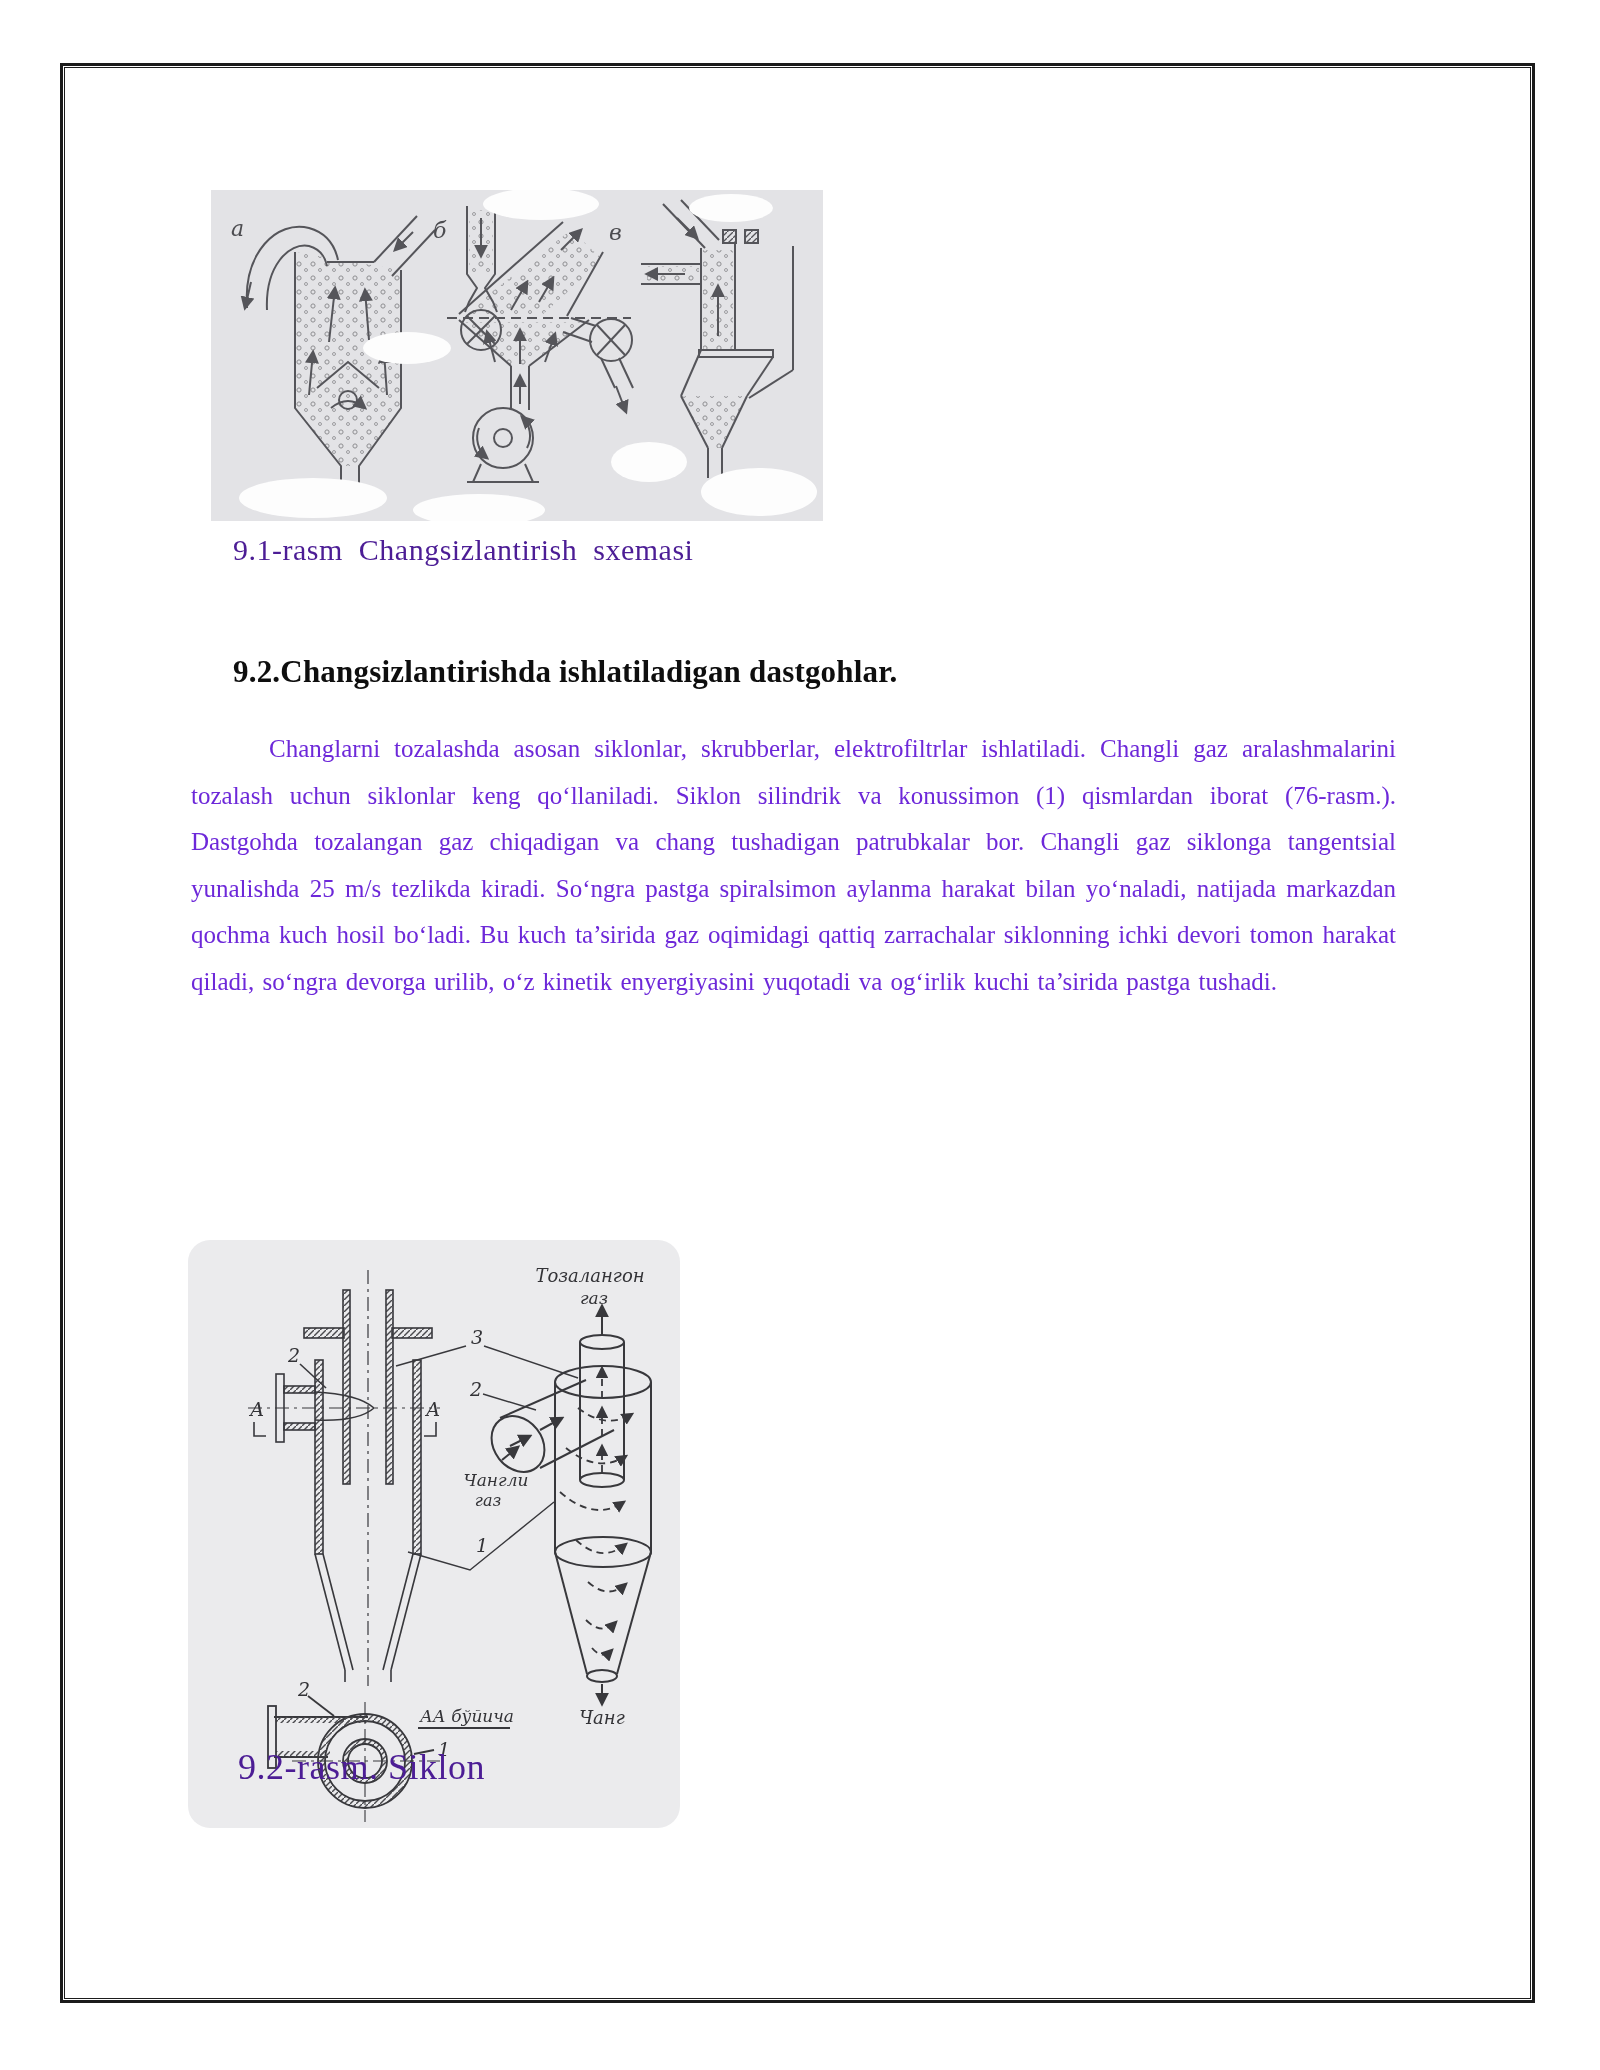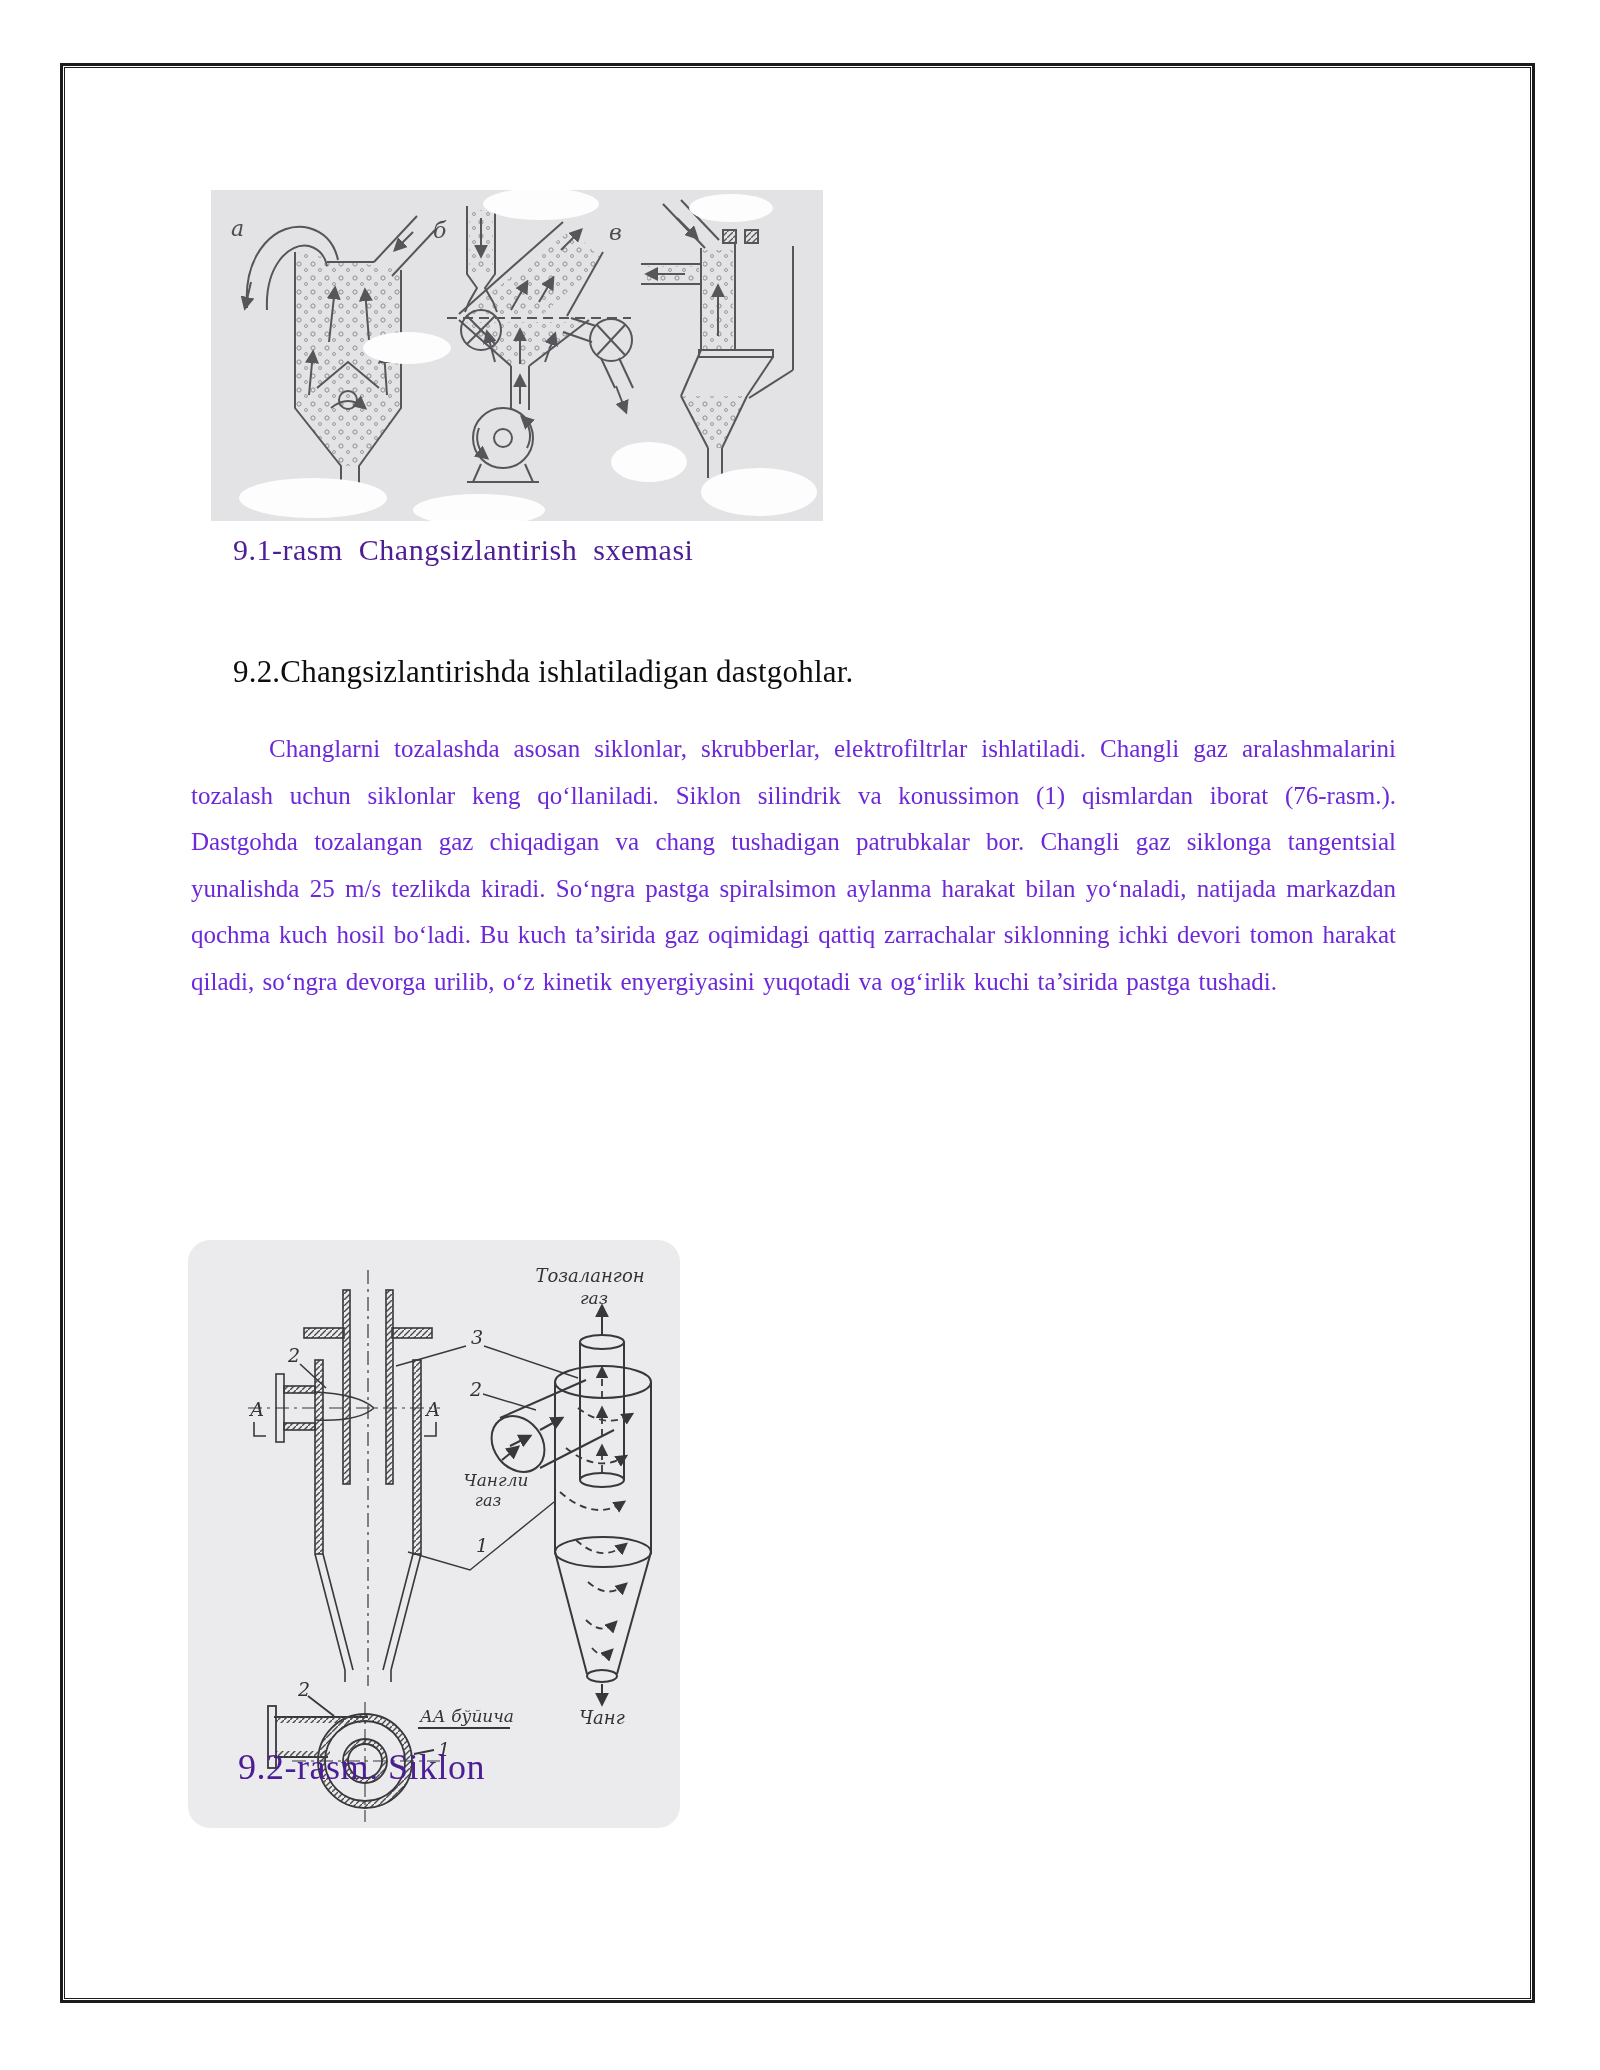--- a/index.html
+++ b/index.html
@@ -15,21 +15,21 @@
     position:absolute;left:1px;top:1px;right:1px;bottom:1px;
     border:1px solid #1b1b1b;
   }
   .abs{position:absolute;}
   .fig{overflow:hidden;}
   .fig svg{display:block;}
   .caption{
     font-size:30px;color:#4c1d95;white-space:pre;letter-spacing:.5px;
   }
   .heading{
-    font-size:31px;font-weight:normal;color:#0e0e0e;letter-spacing:.2px;
+    font-size:31px;font-weight:bold;color:#0e0e0e;letter-spacing:.2px;
   }
   .para{
     font-size:25px;line-height:46.5px;text-align:justify;
     text-indent:78px;color:#6d28d9;word-spacing:2px;
   }
   text{font-family:"DejaVu Serif","Liberation Serif",serif;}
 </style>
 </head>
 <body>
 

